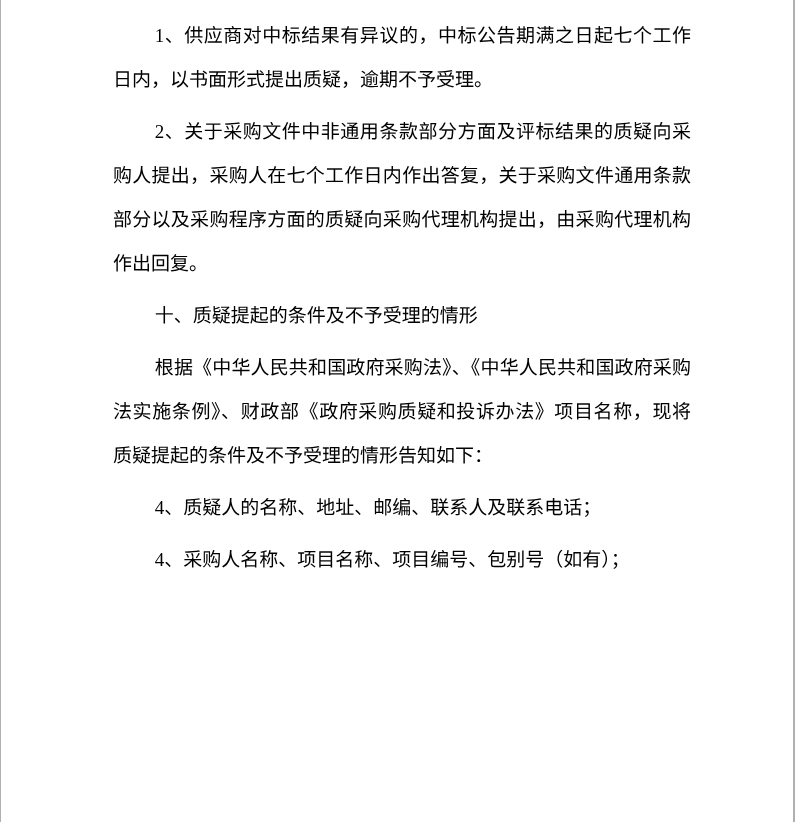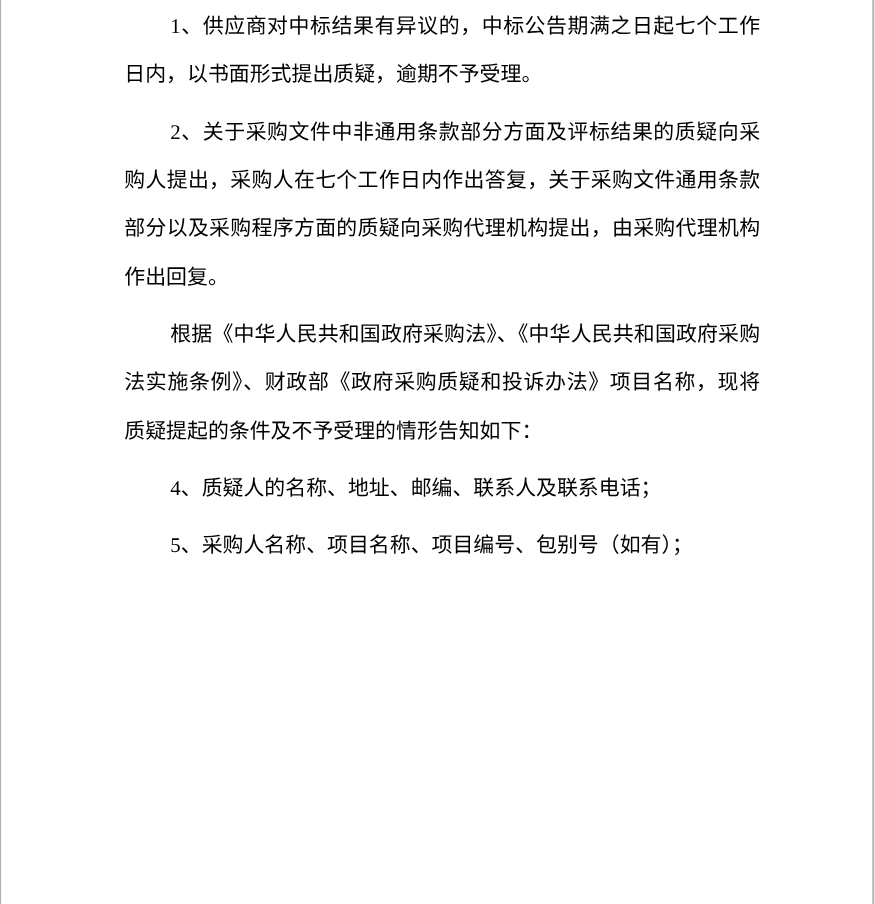--- a/index.html
+++ b/index.html
@@ -16,21 +16,21 @@
     border-left: 1px solid #b0b0b0;
     border-right: 2px solid #b0b0b0;
     overflow: hidden;
     font-family: "Liberation Serif", "DejaVu Serif", serif;
   }
   .content {
     position: absolute;
     left: 112px;
     top: 0;
     width: 578px;
-    padding-top: 3px;
+    padding-top: 14px;
   }
   p.para {
     margin: 0 0 8px 0;
     font-size: 19px;
     line-height: 44px;
     color: #000000;
     text-align: justify;
     text-indent: 2.2em;
     word-break: break-all;
     overflow-wrap: break-word;
@@ -39,17 +39,18 @@
     font-weight: normal; 
   }
 </style>
 </head>
 <body>
 
 <div class="page">
   <div class="content">
     <p class="para">1、供应商对中标结果有异议的，中标公告期满之日起七个工作日内，以书面形式提出质疑，逾期不予受理。</p>
     <p class="para">2、关于采购文件中非通用条款部分方面及评标结果的质疑向采购人提出，采购人在七个工作日内作出答复，关于采购文件通用条款部分以及采购程序方面的质疑向采购代理机构提出，由采购代理机构作出回复。</p>
+    <p class="para heading">十、质疑提起的条件及不予受理的情形</p>
     <p class="para">根据《中华人民共和国政府采购法》、《中华人民共和国政府采购法实施条例》、财政部《政府采购质疑和投诉办法》项目名称，现将质疑提起的条件及不予受理的情形告知如下：</p>
     <p class="para">4、质疑人的名称、地址、邮编、联系人及联系电话；</p>
-    <p class="para">5、采购人名称、项目名称、项目编号、包别号（如有）；</p>
+    <p class="para">4、采购人名称、项目名称、项目编号、包别号（如有）；</p>
   </div>
 </div>
 
 </body></html>

